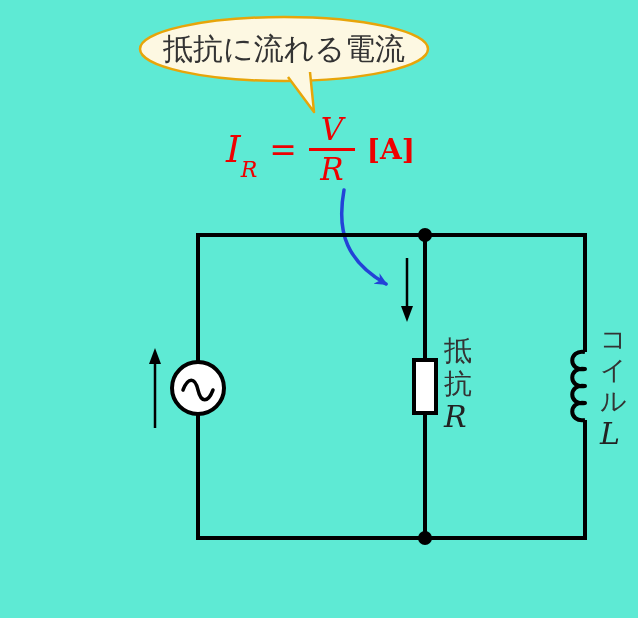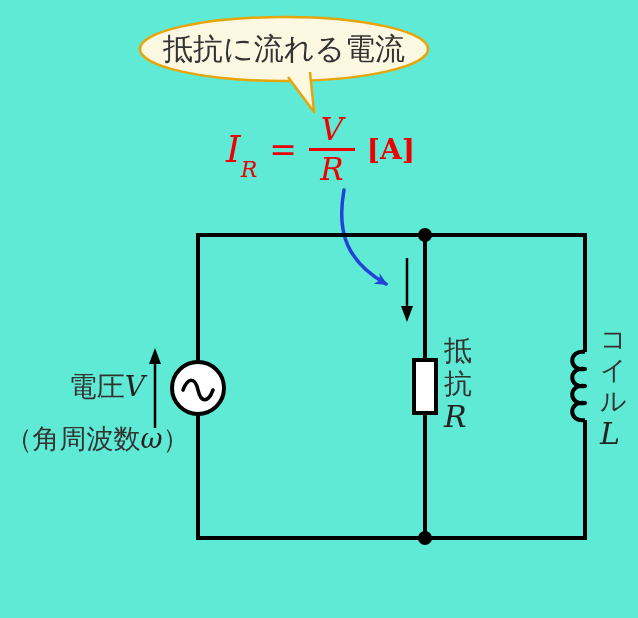--- a/index.html
+++ b/index.html
@@ -90,27 +90,21 @@
     <span class="subsym">R</span>
     <span class="eq">=</span>
     <span class="frac">
       <span class="num">V</span>
       <span class="bar"></span>
       <span class="den">R</span>
     </span>
     <span class="unit">[A]</span>
   </div>
 
-  <div class="label voltage-label">
-    <span>電圧</span><span class="mathit">V</span>
-  </div>
 
-  <div class="label angular-label">
-    <span>（角周波数</span><span class="mathit">ω</span><span>）</span>
-  </div>
 
   <div class="label stack resistor-label">
     <span>抵</span>
     <span>抗</span>
     <span class="mathit">R</span>
   </div>
 
   <div class="label stack coil-label">
     <span>コ</span>
     <span>イ</span>

